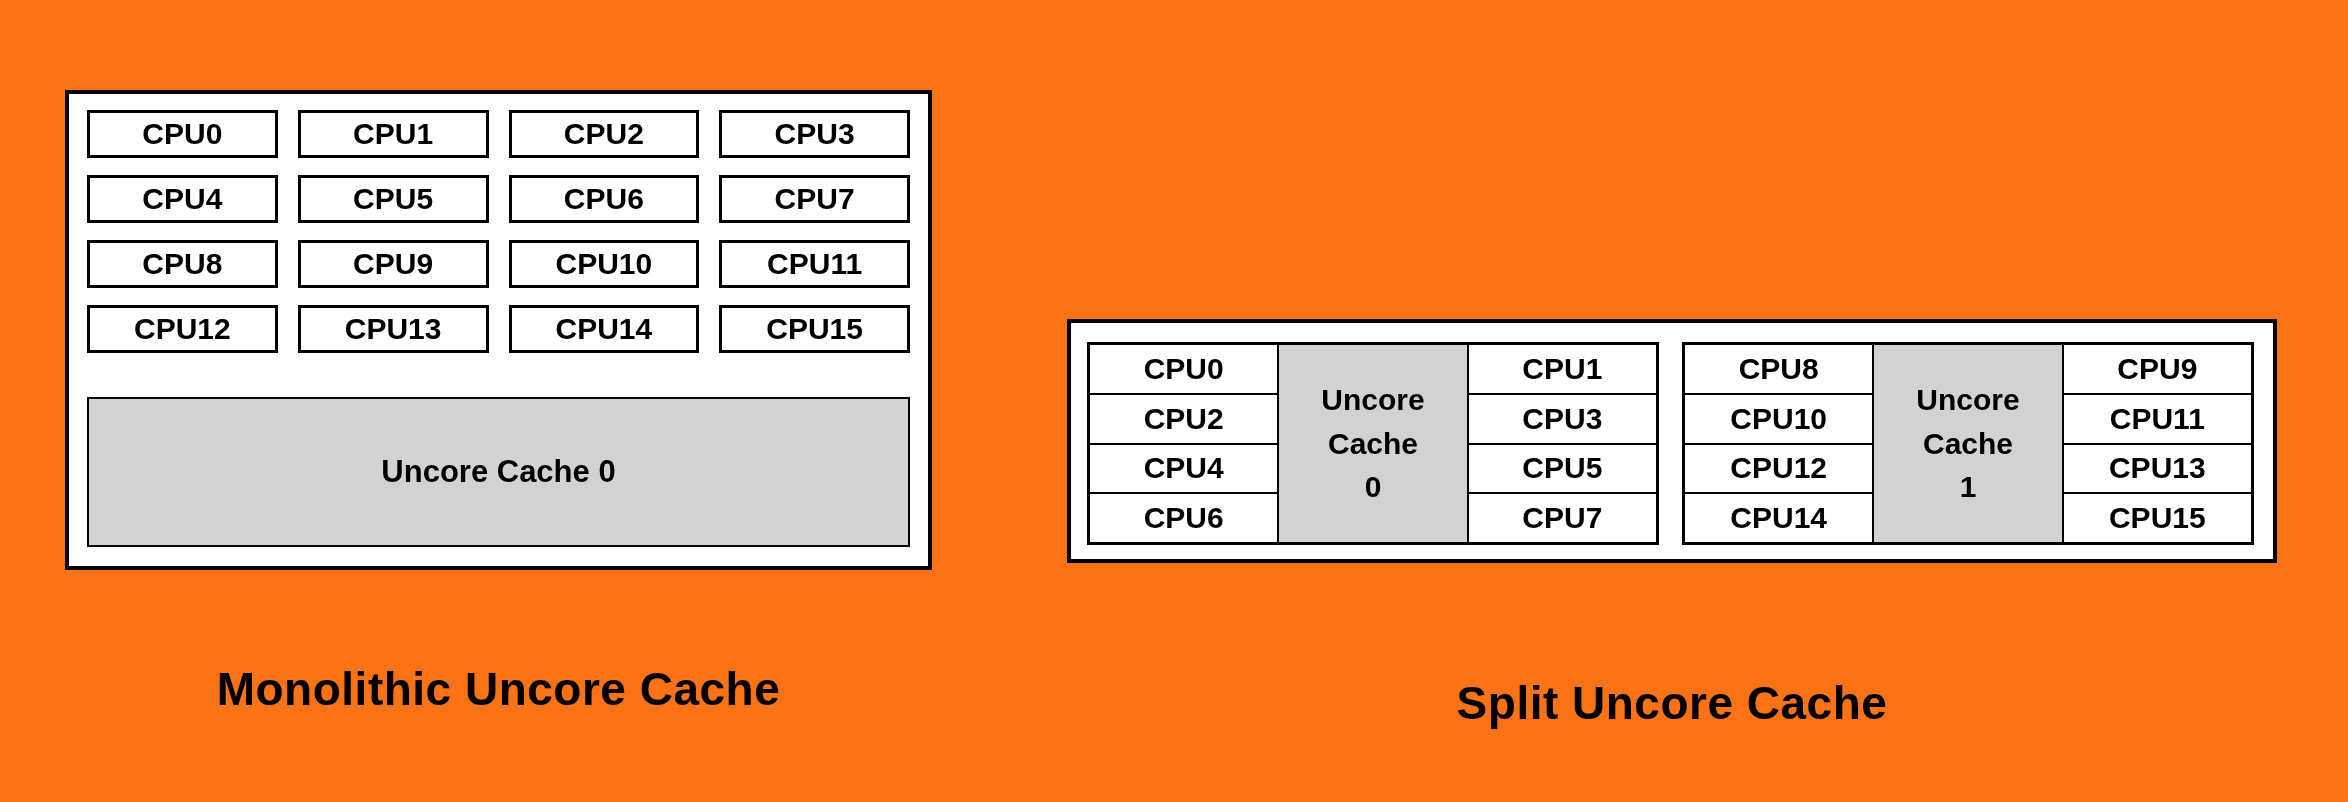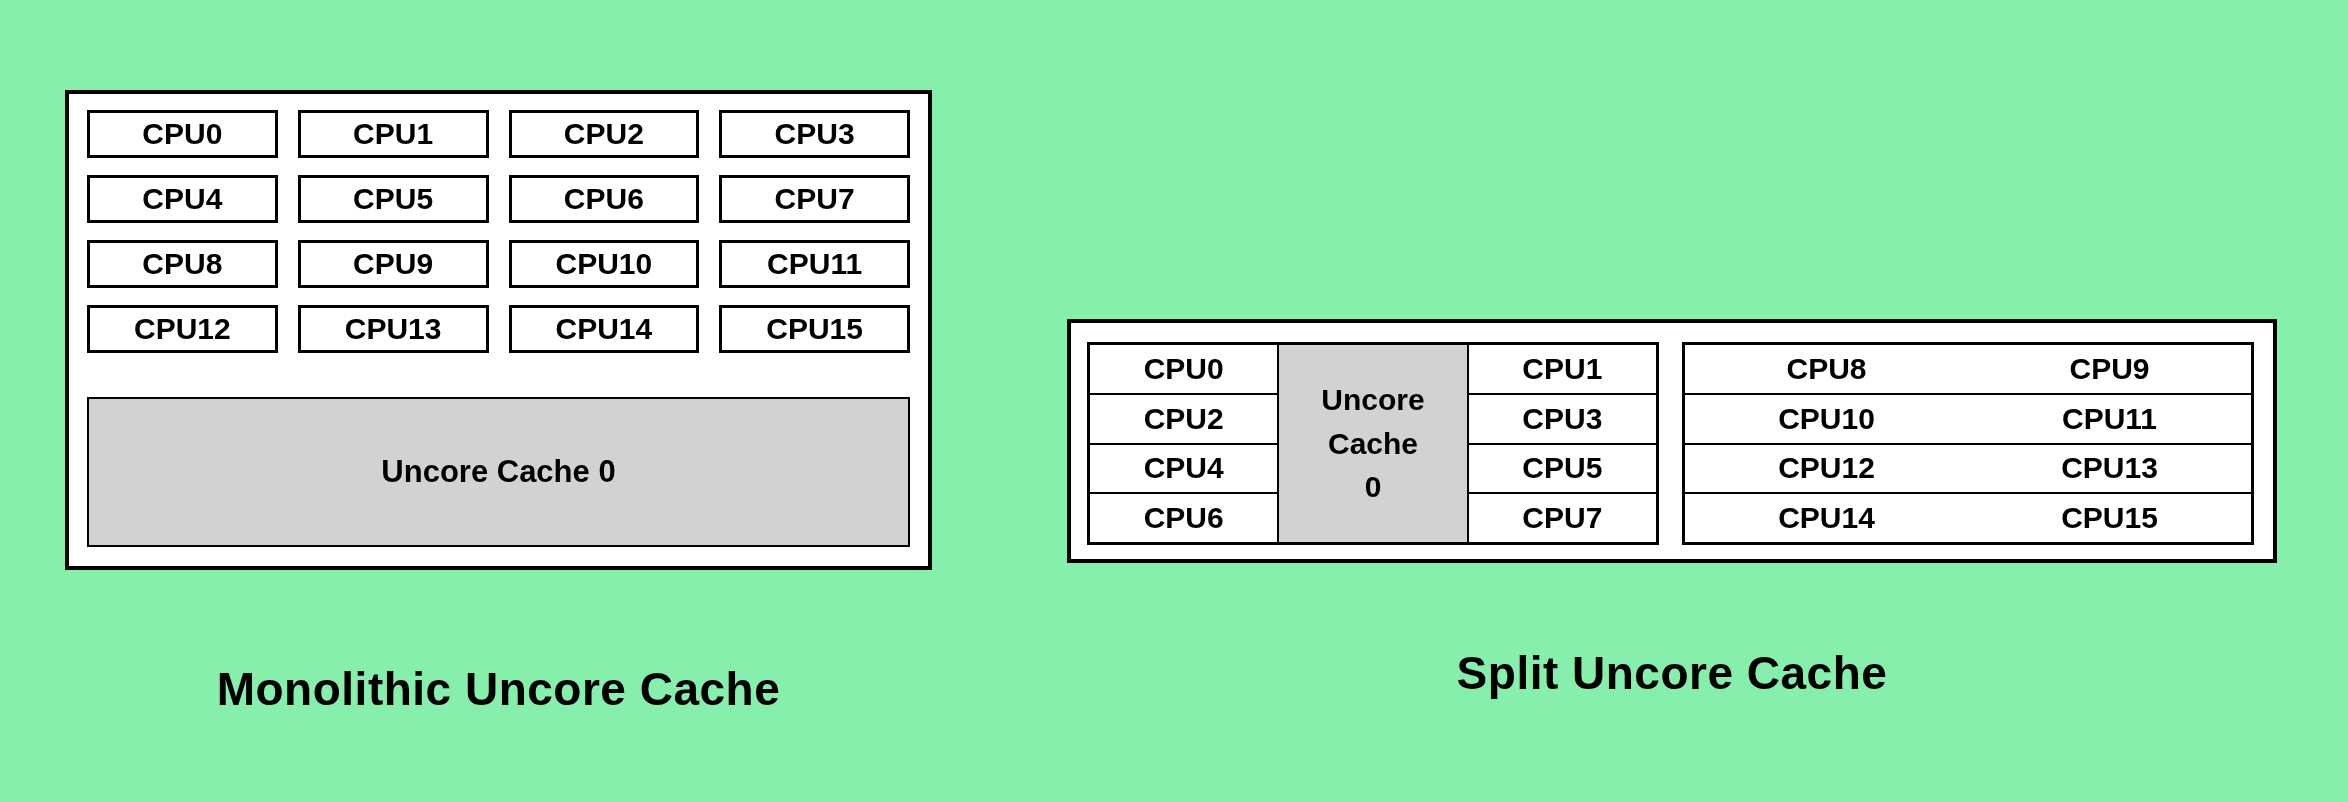--- a/index.html
+++ b/index.html
@@ -1,21 +1,21 @@
 <!DOCTYPE html>
 <html><head>
 <meta charset="utf-8">
 <style>
   html, body { margin: 0; padding: 0; background: #ffffff; }
   body { font-family: "Liberation Sans", sans-serif; color: #000000; }
   .canvas {
     position: relative;
     width: 2348px;
     height: 802px;
-    background: #86efac;
+    background: #f97316;
     overflow: hidden;
   }
 
   
   .mono-box {
     position: absolute;
     left: 65px; top: 90px;
     width: 867px; height: 480px;
     border: 4px solid #000;
     box-sizing: border-box;
@@ -111,21 +111,21 @@
   
   .caption {
     position: absolute;
     top: 646px;
     font-weight: bold;
     font-size: 46px;
     text-align: center;
     letter-spacing: 0.5px;
   }
   .caption.mono  { left: 65px;   width: 867px; margin-top: 16px; }
-  .caption.split { left: 1067px; width: 1210px; }
+  .caption.split { left: 1067px; width: 1210px; margin-top: 30px; }
 </style>
 </head>
 <body>
 
 <div class="canvas">
 
   <div class="mono-box">
     <div class="mono-grid">
       <div class="cpu-box">CPU0</div>
       <div class="cpu-box">CPU1</div>
@@ -168,20 +168,23 @@
       </div>
     </div>
 
     <div class="cluster second">
       <div class="cpu-col">
         <div class="cpu-cell">CPU8</div>
         <div class="cpu-cell">CPU10</div>
         <div class="cpu-cell">CPU12</div>
         <div class="cpu-cell">CPU14</div>
       </div>
+      <div class="cache-col">
+        <span class="cache-label-inner">Uncore Cache 1</span>
+      </div>
       <div class="cpu-col">
         <div class="cpu-cell">CPU9</div>
         <div class="cpu-cell">CPU11</div>
         <div class="cpu-cell">CPU13</div>
         <div class="cpu-cell">CPU15</div>
       </div>
     </div>
 
   </div>
   <div class="caption split">Split Uncore Cache</div>

